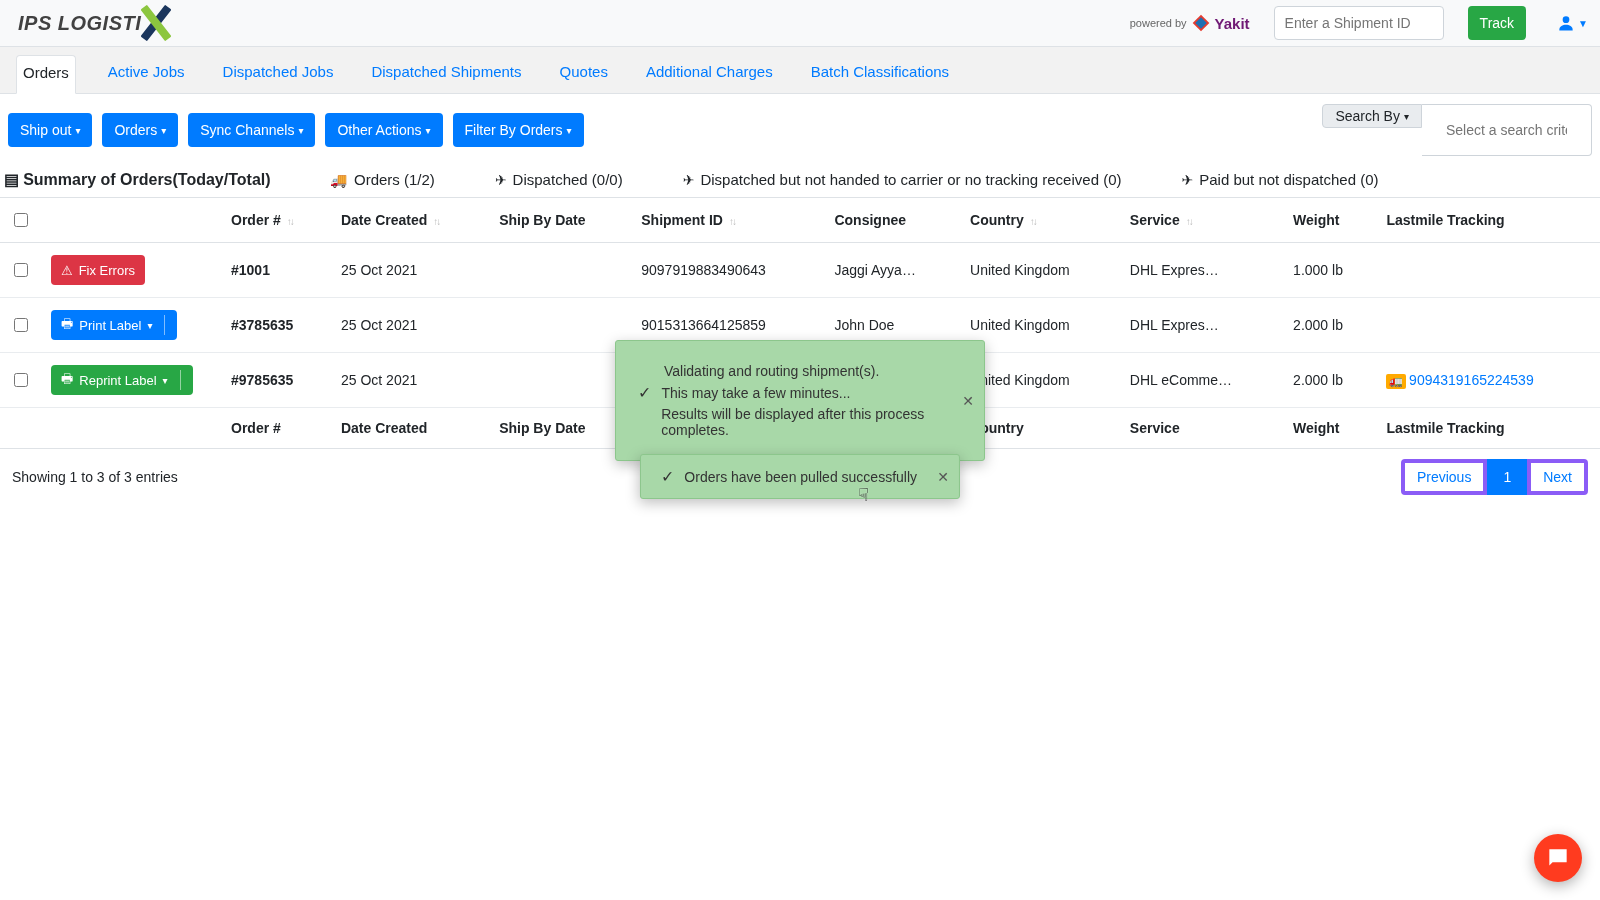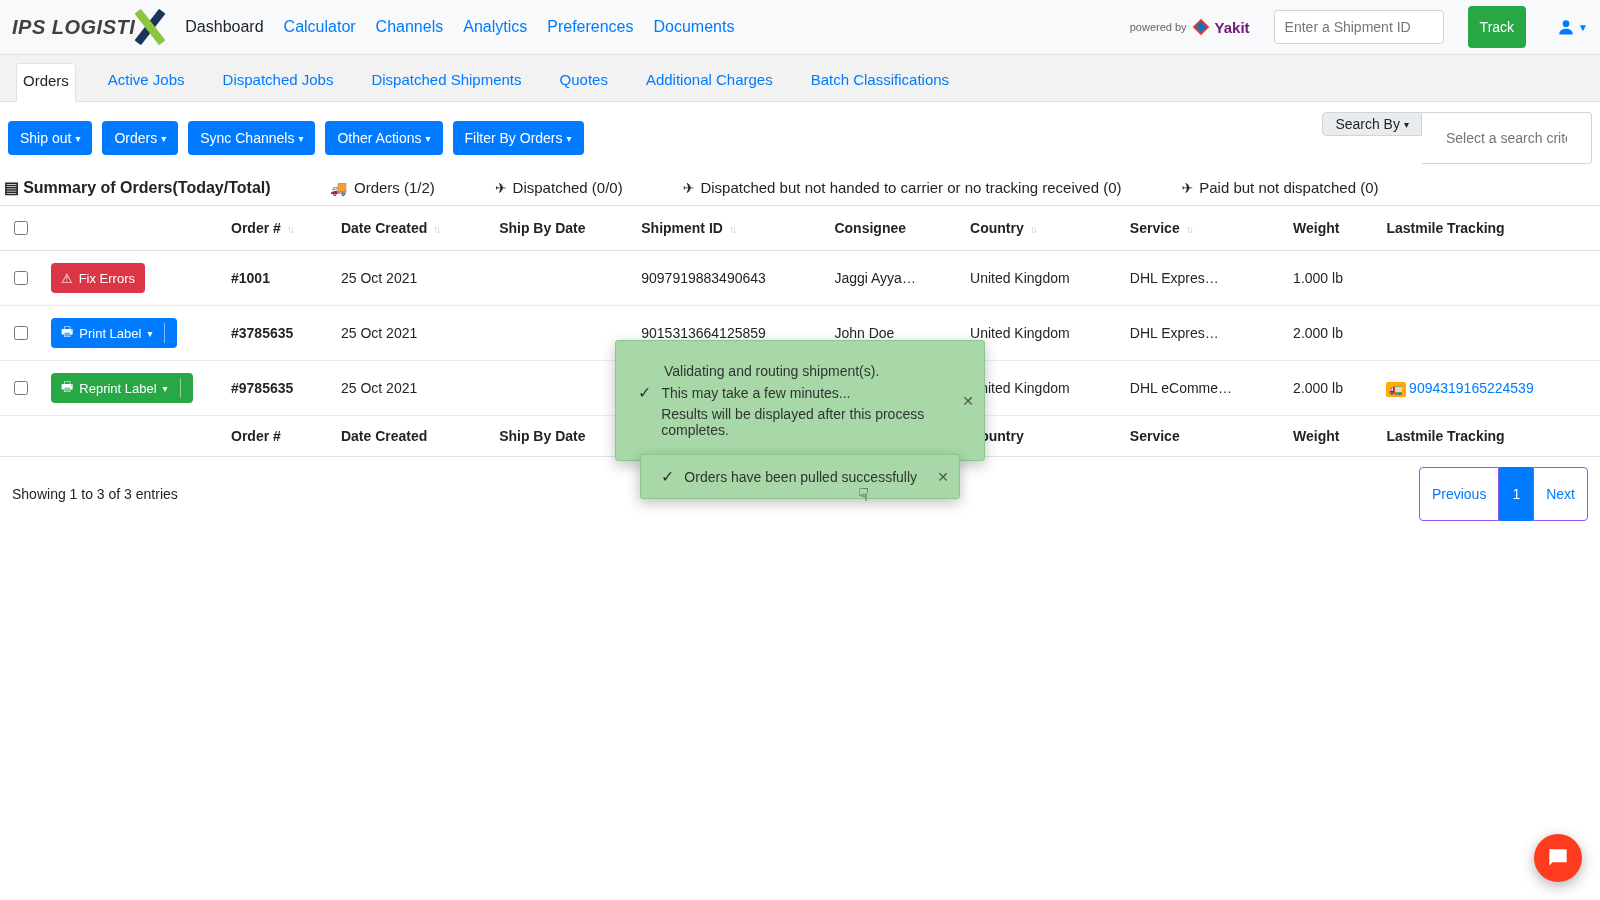--- a/index.html
+++ b/index.html
@@ -1,35 +1,35 @@
 <!DOCTYPE html>
 <html><head>
 <meta charset="utf-8">
 <style>
   * { box-sizing: border-box; }
   html, body { margin:0; padding:0; font-family: -apple-system, "Helvetica Neue", Arial, sans-serif; font-size:14px; color:#212529; background:#fff; }
   a { color:#007bff; text-decoration:none; }
   .topbar { display:flex; align-items:center; padding:6px 12px; border-bottom:1px solid #dee2e6; background:#f8f9fa; }
   .logo { display:flex; align-items:center; margin-right:18px; }
-  .logo-text { font-weight:800; font-style:italic; color:#414141; font-size:20px; letter-spacing:0.5px; white-space:nowrap; }
+  .logo-text { font-weight:800; font-style:italic; color:#414141; font-size:20px; letter-spacing:0.5px; white-space:nowrap;margin-left:6px; }
   .logo-x { position:relative; width:34px; height:34px; margin-left:-2px; }
   .logo-x::before, .logo-x::after { content:""; position:absolute; left:50%; top:50%; width:8px; height:40px; transform-origin:center; border-radius:1px; }
   .logo-x::before { background:#1b365d; transform:translate(-50%,-50%) rotate(38deg); }
   .logo-x::after  { background:#8cc63f; transform:translate(-50%,-50%) rotate(-38deg); }
   .topnav { display:flex; gap:20px; font-size:16px; }
   .topnav span { cursor:pointer; }
   .topnav .active { color:#212529; }
   .tn-link { color:#007bff; }
   .top-right { margin-left:auto; display:flex; align-items:center; gap:24px; }
   .powered { font-size:11px; color:#666; display:flex; align-items:center; gap:4px; }
   .yakit { display:flex; align-items:center; gap:4px; font-weight:700; color:#701a75; font-size:15px; }
   .yakit-diamond { width:20px; height:20px; position:relative; }
   .yakit-diamond svg { width:100%; height:100%; }
   .input-ship { height:34px; border:1px solid #ced4da; border-radius:4px; padding:0 10px; font-size:14px; width:170px; }
-  .btn { display:inline-flex; align-items:center; gap:4px; height:42px; padding:0 12px; border-radius:4px; border:none; color:#fff; cursor:pointer; font-size:14px; }
+  .btn { display:inline-flex; align-items:center; gap:4px; height:34px; padding:0 12px; border-radius:4px; border:none; color:#fff; cursor:pointer; font-size:14px; }
   .btn-green { background:#28a745; }
   .btn-blue  { background:#007bff; }
   .user-menu { margin-left:6px; display:flex; align-items:center; color:#007bff; cursor:pointer; gap:2px;}
   .subtabs { display:flex; gap:26px; padding:8px 16px 0 16px; border-bottom:1px solid #dee2e6; font-size:15px; background:#f2f2f2; }
   .subtabs .tab { padding:8px 6px 10px 6px; cursor:pointer; color:#007bff; border-bottom:3px solid transparent; }
   .subtabs .tab.active { color:#212529; background:#fff; border:1px solid #dee2e6; border-bottom:1px solid #fff; border-radius:4px 4px 0 0; margin-bottom:-1px; }
   .toolbar { display:flex; align-items:center; gap:10px; padding:10px 8px; flex-wrap:wrap; }
   .toolbar .btn { height:34px; }
   .toolbar-right { margin-left:auto; display:flex; gap:0; }
   .search-by { background:#e9ecef; border:1px solid #ced4da; border-radius:4px 0 0 4px; padding:0 12px; display:flex; align-items:center; gap:4px; height:24px; cursor:pointer; }
@@ -50,21 +50,21 @@
   .row-btn .dd { font-size:10px; }
   .row-btn-red { background:#dc3545; }
   .row-btn-blue { background:#007bff; }
   .row-btn-green { background:#28a745; }
   .order-num { font-weight:700; }
   .ellipsis { max-width:110px; white-space:nowrap; overflow:hidden; text-overflow:ellipsis; display:inline-block; vertical-align:bottom;}
   .tracking-link { color:#007bff; }
   .tracking-badge { background:#ffaa00; color:#a00; font-size:11px; padding:1px 3px; border-radius:2px; margin-right:3px; display:inline-block; }
   .tbl-footer { display:flex; align-items:center; padding:10px 12px; }
   .pager { margin-left:auto; display:flex; }
-  .pager .pg { border:1px solid #8b5cf6; padding:18px 12px; cursor:pointer; background:#fff; color:#007bff; }
+  .pager .pg { border:4px solid #8b5cf6; padding:6px 12px; cursor:pointer; background:#fff; color:#007bff; }
   .pager .pg.active { background:#007bff; color:#fff; border-color:#007bff; }
   .pager .pg:first-child { border-radius:4px 0 0 4px; }
   .pager .pg:last-child  { border-radius:0 4px 4px 0; }
   .toast { position:fixed; left:50%; transform:translateX(-50%); background:#a8d8a8; border:1px solid #8cc68c; box-shadow:0 4px 14px rgba(0,0,0,0.25); border-radius:3px; color:#333; padding:14px 40px 14px 22px; font-size:14px; }
   .toast .close { position:absolute; right:10px; top:50%; transform:translateY(-50%); cursor:pointer; color:#555; font-size:14px; }
   .toast1 { top:340px; width:370px; padding:18px 47px 18px 22px; }
   .toast1 .line { margin:4px 0; display:flex; align-items:center; gap:10px; }
   .toast2 { top:454px; padding:12px 42px 12px 20px; display:flex; align-items:center; gap:10px;}
   .check { font-size:16px; }
   .chat-bubble { position:fixed; right:18px; bottom:18px; width:48px; height:48px; border-radius:50%; background:#ff3b1f; display:flex; align-items:center; justify-content:center; box-shadow:0 4px 14px rgba(0,0,0,0.3); cursor:pointer; }
@@ -73,28 +73,20 @@
   .truck { font-size:14px; }
   .cursor-ptr { position:fixed; top:484px; left:858px; font-size:18px; pointer-events:none; color:#000; text-shadow:0 0 2px #fff; }
 </style>
 </head>
 <body>
 
 <div class="topbar">
   <div class="logo">
     <span class="logo-text">IPS LOGISTI</span>
     <span class="logo-x"></span>
-  </div>
-  <div class="topnav">
-    <span class="active">Dashboard</span>
-    <span class="tn-link">Calculator</span>
-    <span class="tn-link">Channels</span>
-    <span class="tn-link">Analytics</span>
-    <span class="tn-link">Preferences</span>
-    <span class="tn-link">Documents</span>
   </div>
   <div class="top-right">
     <div class="powered">
       <span>powered by</span>
       <span class="yakit">
         <span class="yakit-diamond">
           <svg viewBox="0 0 24 24">
               <polygon points="12,2 22,12 12,22 2,12" fill="#e63b2e"></polygon>
               <polygon points="12,5 19,12 12,19 5,12" fill="#1f6fb2"></polygon>
             </svg>

